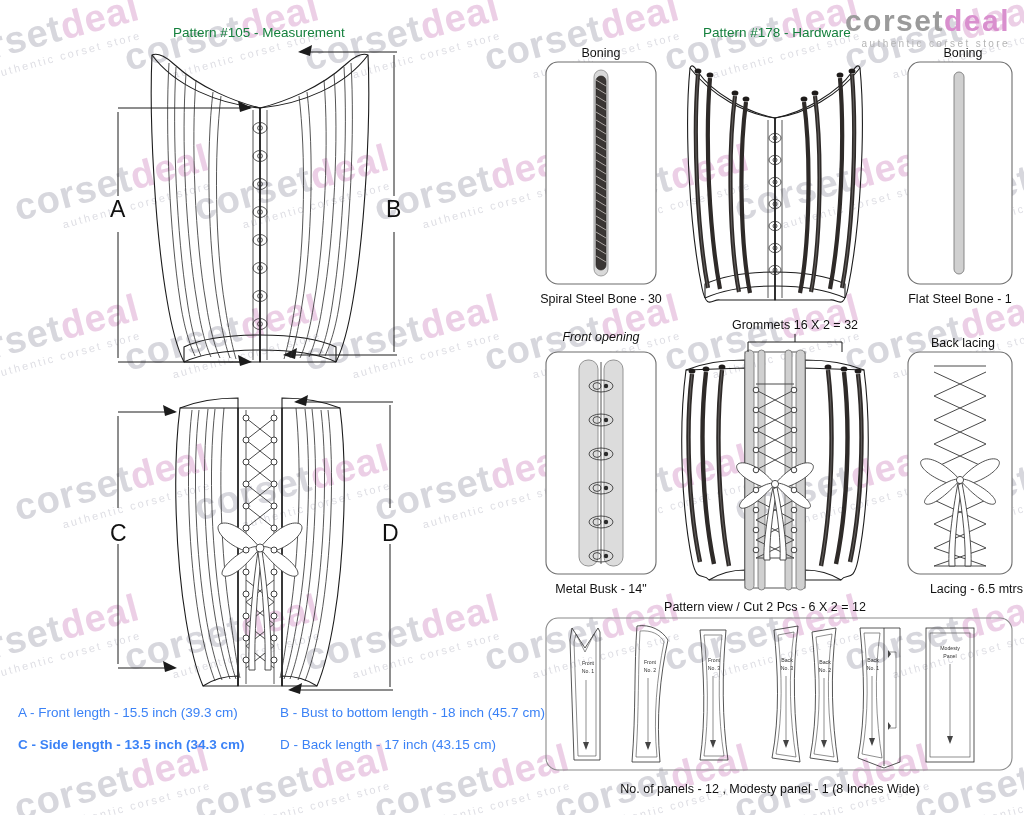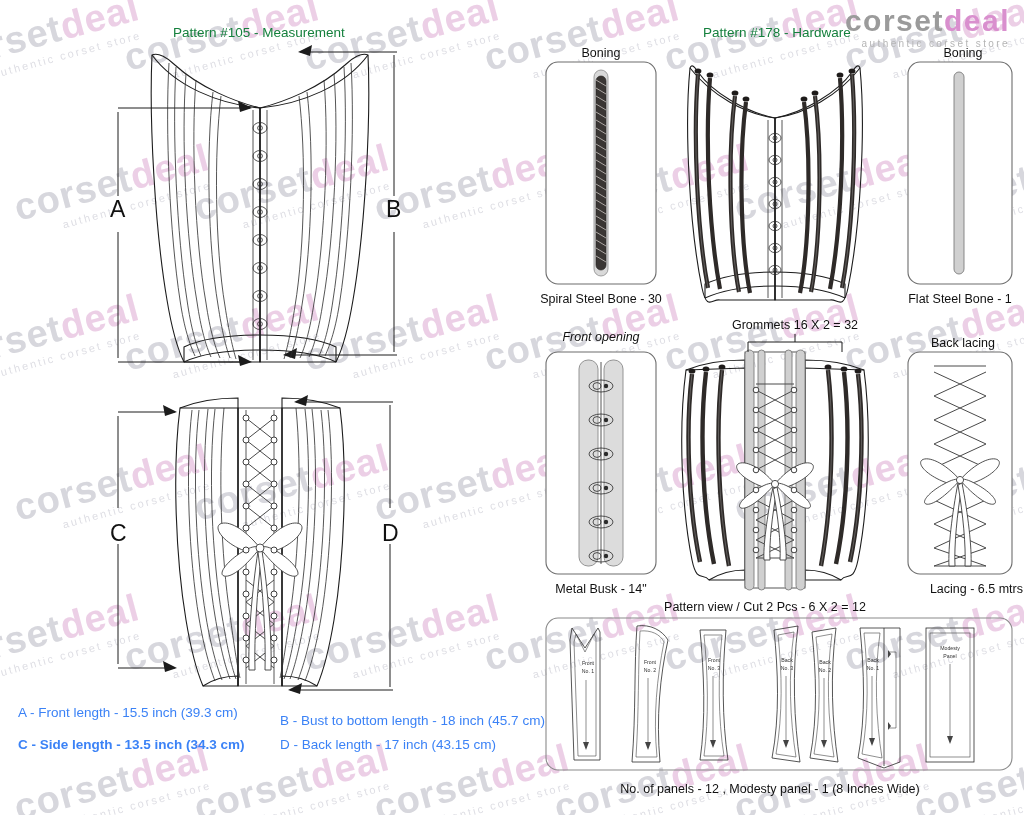--- a/index.html
+++ b/index.html
@@ -414,21 +414,21 @@
         <circle class="grommet" cx="274" cy="638" r="3"></circle>
       <circle class="grommet" cx="246" cy="660" r="3"></circle>
         <circle class="grommet" cx="274" cy="660" r="3"></circle>
     </g>
   </svg>
 
   <div class="dimletter" style="left:110px;top:520px;">C</div>
   <div class="dimletter" style="left:382px;top:520px;">D</div>
 
   <div class="meas-line" style="left:18px;top:705px;">A - Front length - 15.5 inch (39.3 cm)</div>
-  <div class="meas-line" style="left:280px;top:705px;margin-top:8px;">B - Bust to bottom length - 18 inch (45.7 cm)</div>
+  <div class="meas-line" style="left:280px;top:705px;">B - Bust to bottom length - 18 inch (45.7 cm)</div>
   <div class="meas-line" style="left:18px;top:737px;font-weight:bold;">C - Side length - 13.5 inch (34.3 cm)</div>
   <div class="meas-line" style="left:280px;top:737px;">D - Back length - 17 inch (43.15 cm)</div>
 
   <div class="boxlabel" style="left:543px;top:46px;width:116px;">Boning</div>
   <svg width="1024" height="815" style="z-index:8;">
     <rect class="boxframe" x="546" y="62" width="110" height="222" rx="12" ry="12"></rect>
     <rect class="bonesleeve" x="594" y="70" width="14" height="206" rx="7" ry="7"></rect>
     <rect class="bonefill" x="596" y="76" width="10" height="194" rx="5" ry="5"></rect>
     <g stroke="#cfc9c5" stroke-width="0.9" opacity="0.85">
       <path d="M596,80 L606,86 M596,88 L606,94 M596,96 L606,102 M596,104 L606,110

